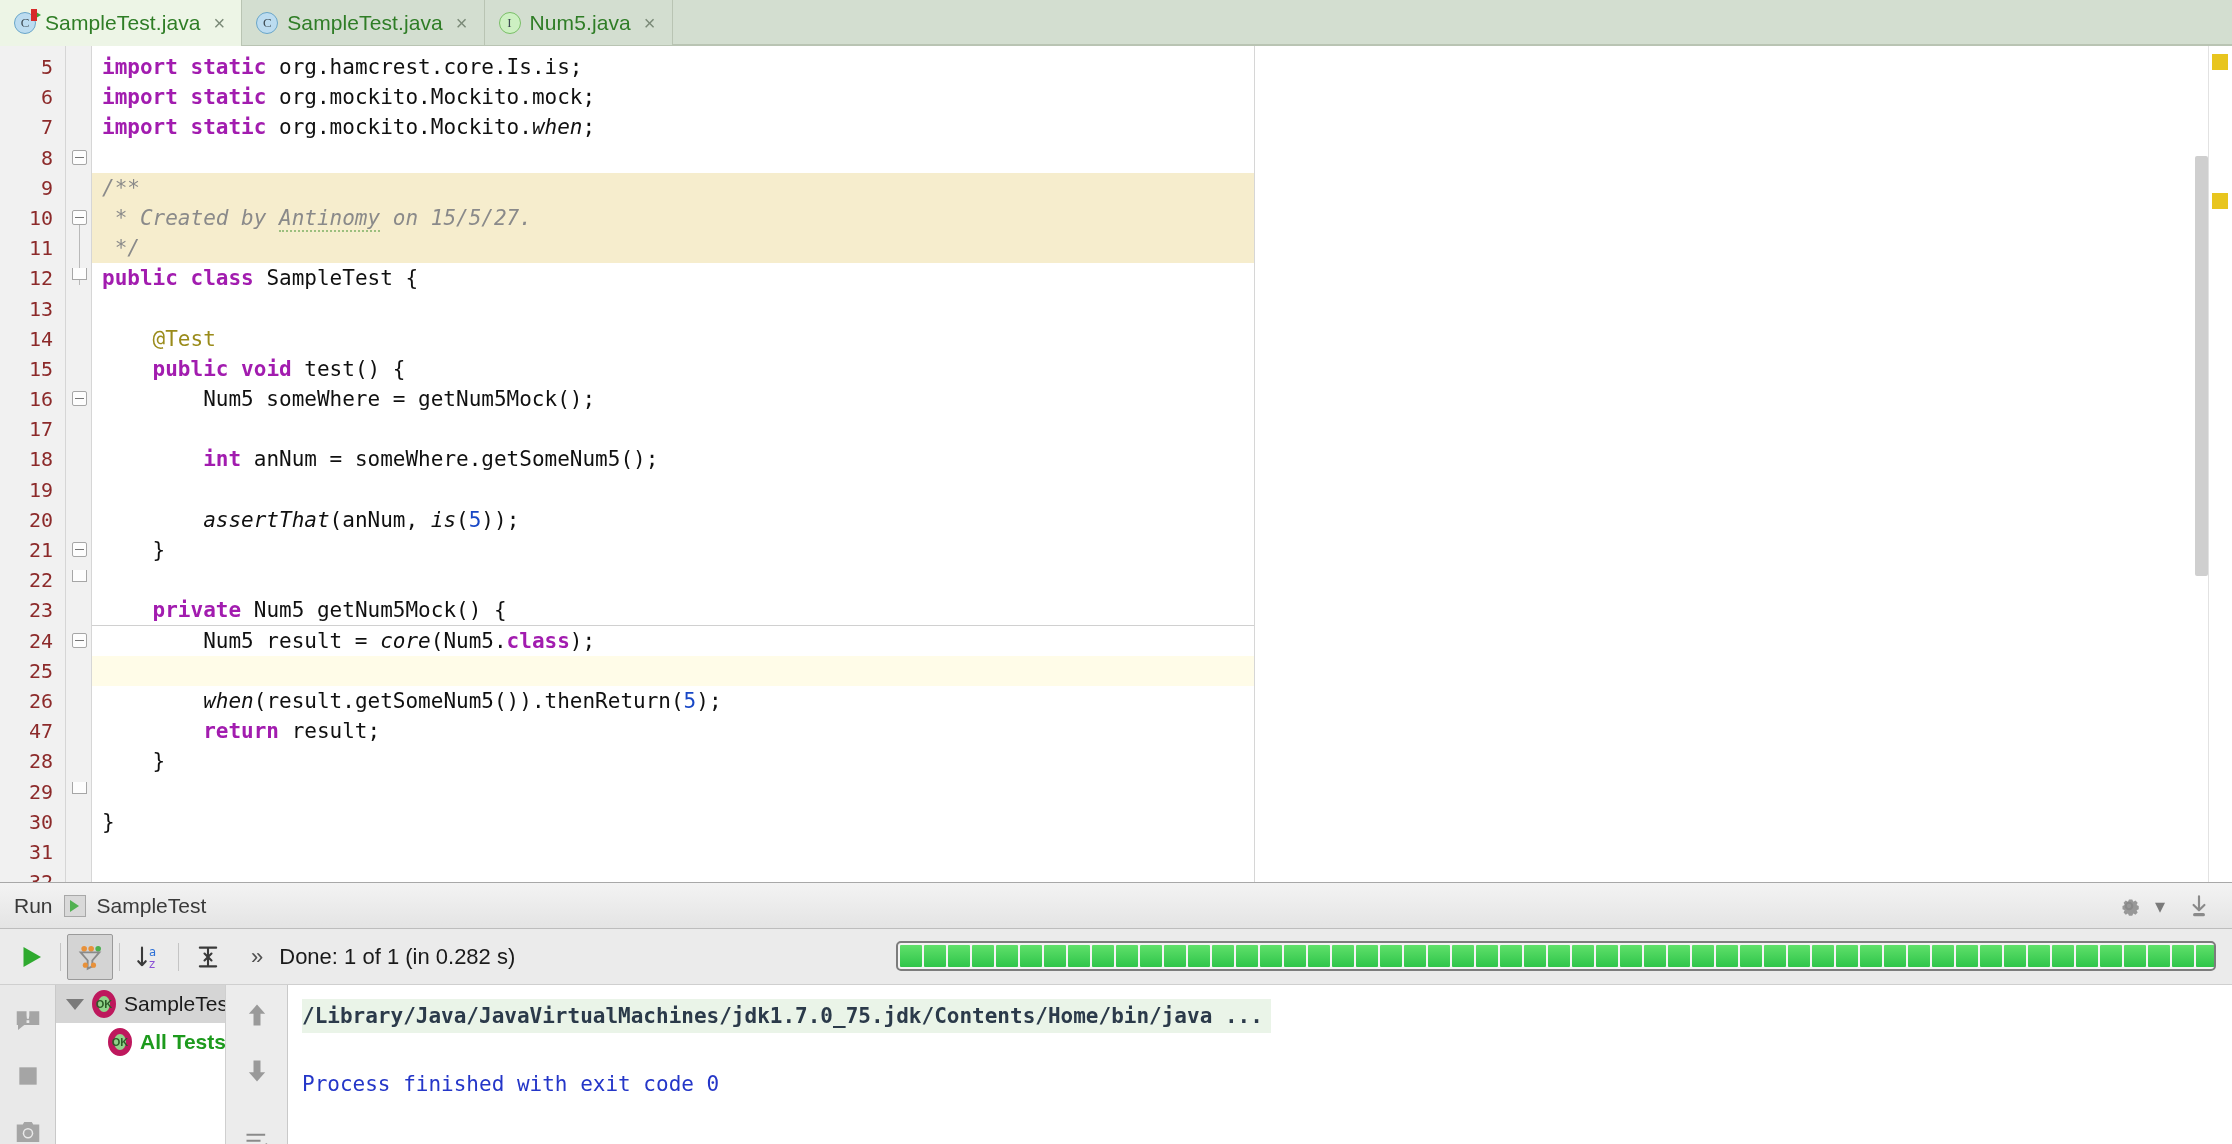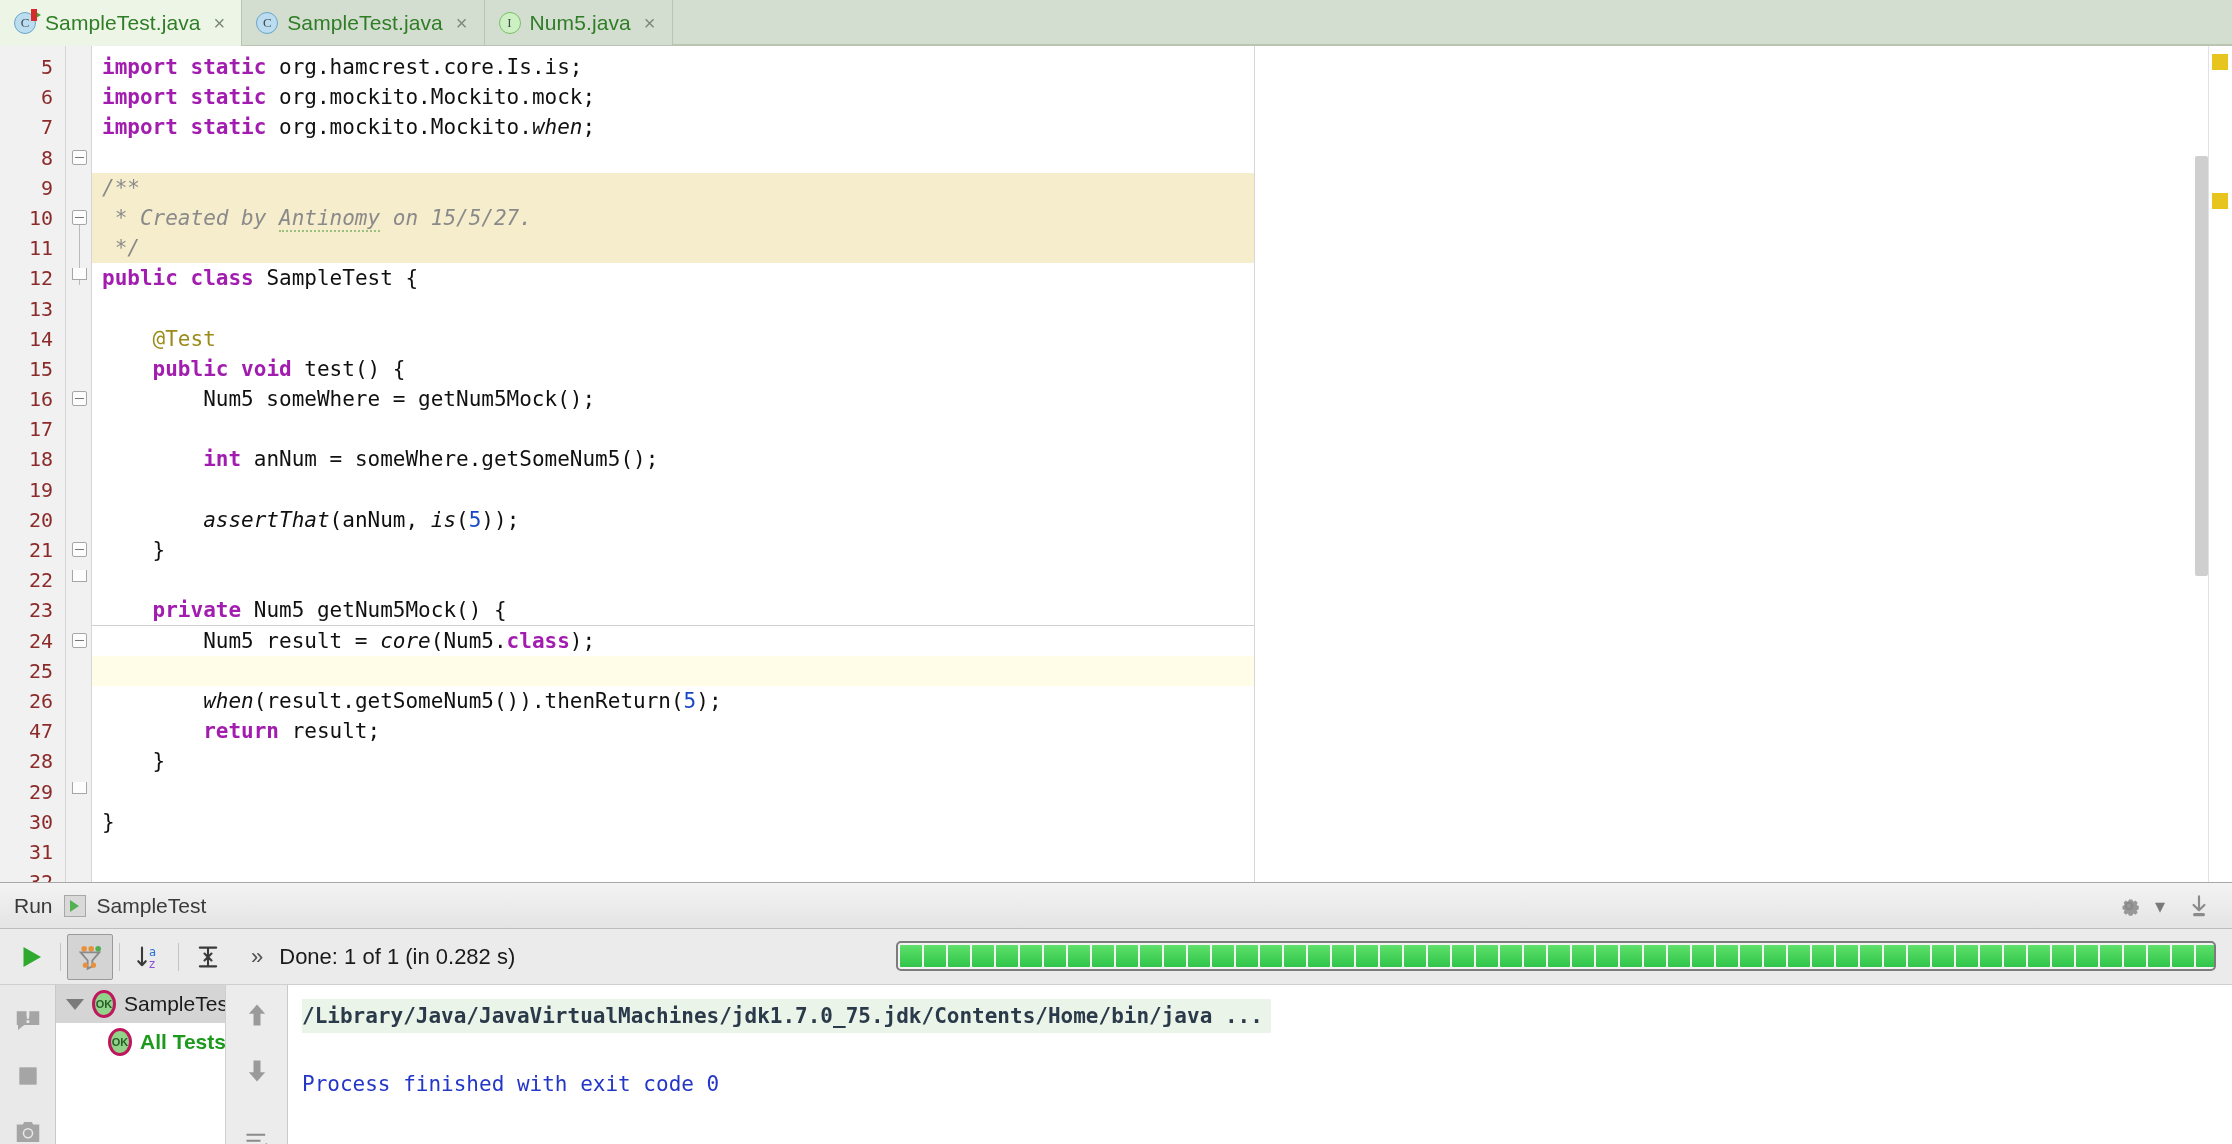--- a/index.html
+++ b/index.html
@@ -165,21 +165,21 @@
     font-size:21px; white-space:nowrap;
   }
   .tree-row.sel { background:#d5d5d5; }
   .tri {
     width:0;height:0;border-left:10px solid #7a7a7a;border-top:7px solid transparent;
     border-bottom:7px solid transparent; flex:0 0 10px;
   }
   .tri.open { border-left:9px solid transparent; border-right:9px solid transparent;
               border-top:11px solid #7a7a7a; border-bottom:none; }
   .ic-ok {
-    width:24px;height:28px;border-radius:50%;background:#90d48a;border:3px solid #be185d;
+    width:24px;height:28px;border-radius:50%;background:#90d48a;border:6px solid #be185d;
     color:#2c5c28;font-size:11px;display:flex;align-items:center;justify-content:center;
     font-weight:bold; flex:0 0 24px;
   }
   .tree-label { color:#1a1a1a; }
   .tree-label.green { color:#1d9a1d; font-weight:bold; }
 
   .treenav {
     position:absolute; right:0; top:0; bottom:0; width:62px; background:#ececec;
     border-left:1px solid #cfcfcf; display:flex; flex-direction:column;
     align-items:center; padding-top:10px; gap:16px;

